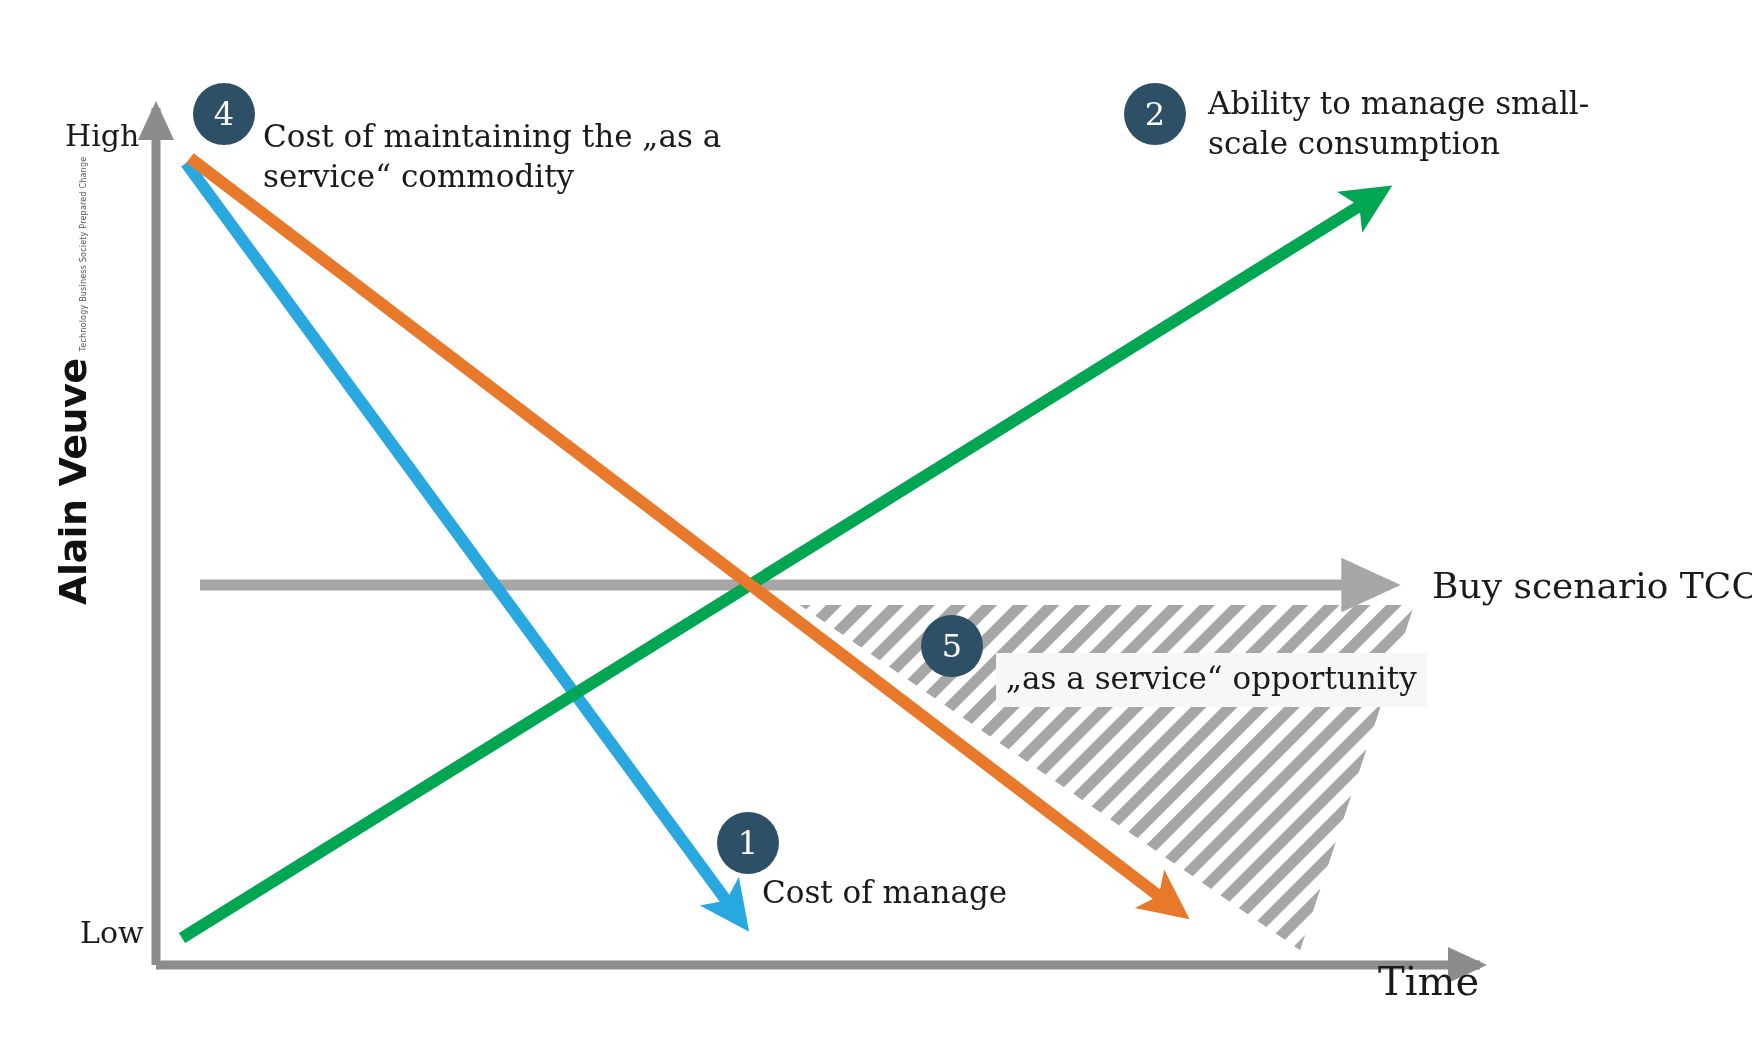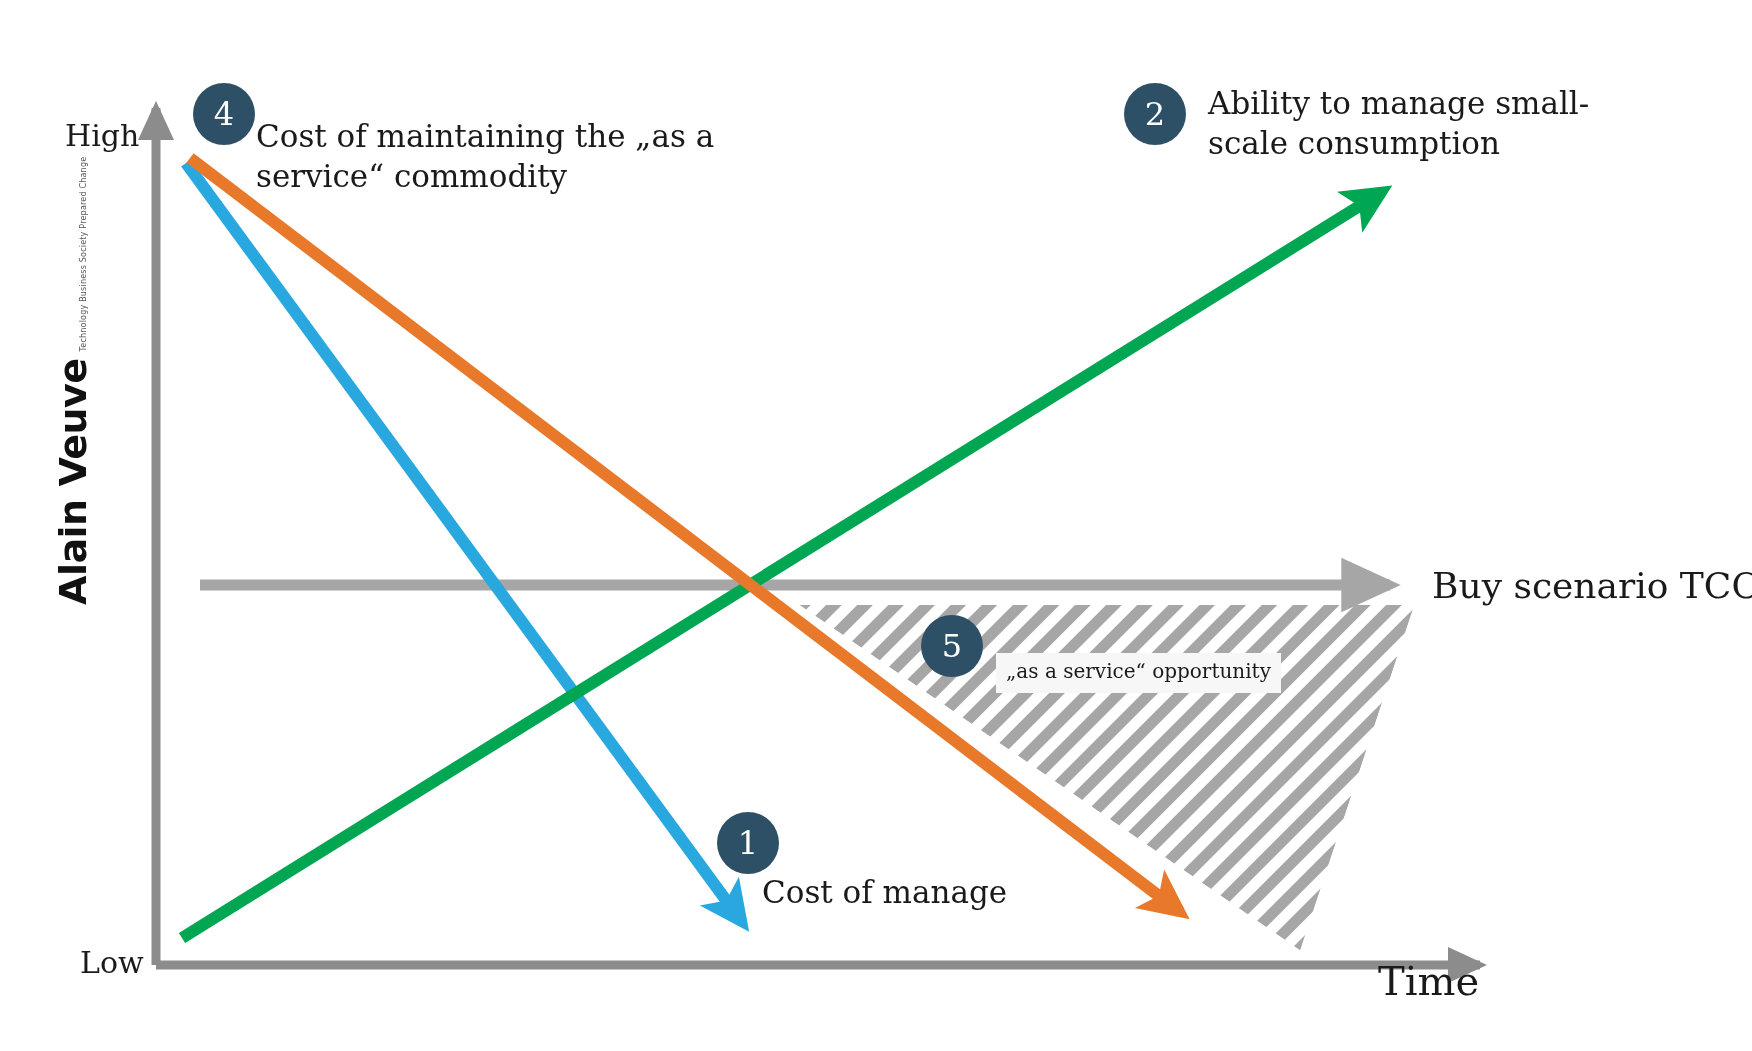--- a/index.html
+++ b/index.html
@@ -42,21 +42,21 @@
     white-space: pre;
     pointer-events: auto;
   }
 
   
   .axis-tick {
     font-size: 30px;
     color: #1a1a1a;
   }
   #label-high { left: 65px;  top: 118px; }
-  #label-low  { left: 80px;  top: 945px; }
+  #label-low  { left: 80px;  top: 915px; }
   #label-time { left: 1378px; top: 958px; font-size: 40px; }
   #label-tco  { left: 1432px; top: 565px; font-size: 36px; }
 
   
   .badge {
     position: absolute;
     width: 62px;
     height: 62px;
     border-radius: 50%;
     background: #2e5066;
@@ -75,28 +75,28 @@
 
   
   .annot {
     position: absolute;
     font-size: 31px;
     line-height: 1.28;
     color: #1a1a1a;
     white-space: pre-line;
     pointer-events: auto;
   }
-  #annot-4 { left: 256px;  top: 117px;  width: 470px; }
+  #annot-4 { left: 263px;  top: 117px;  width: 470px; }
   #annot-2 { left: 1208px; top: 84px;   width: 400px; }
   #annot-1 { left: 762px;  top: 873px;  width: 340px; }
 
   #annot-5 {
     left: 996px;
     top: 653px;
-    font-size: 20px;
+    font-size: 31px;
     color: #1a1a1a;
     background: #f7f7f7;
     padding: 6px 10px 8px 10px;
     white-space: pre;
     pointer-events: auto;
   }
 
   
   #watermark {
     position: absolute;

